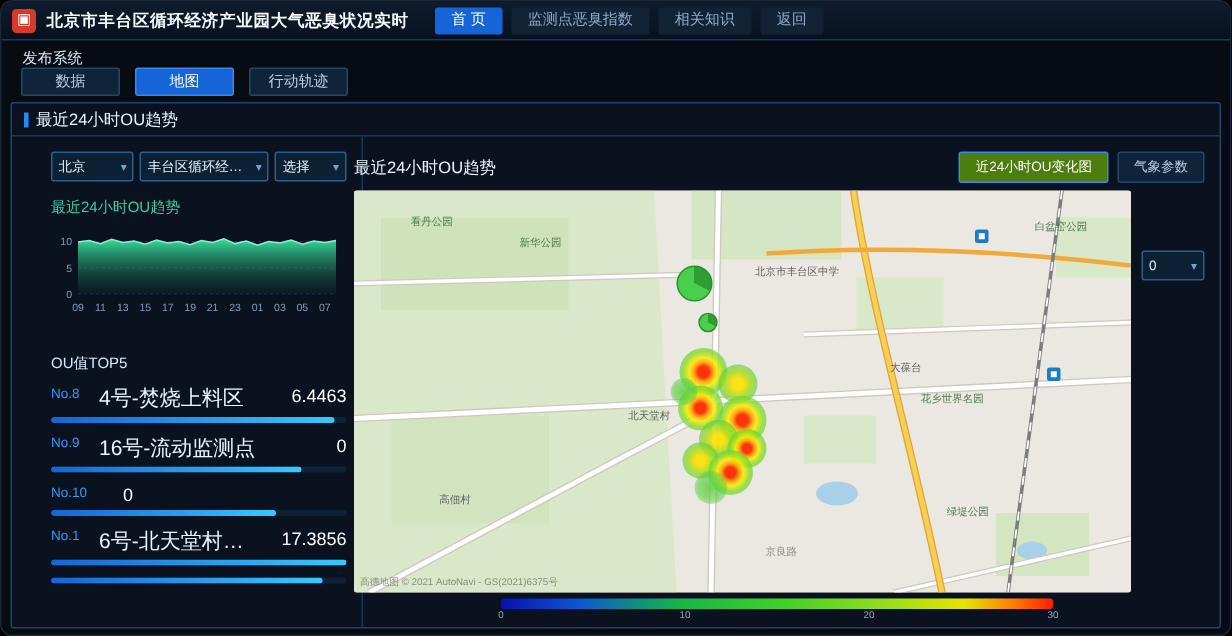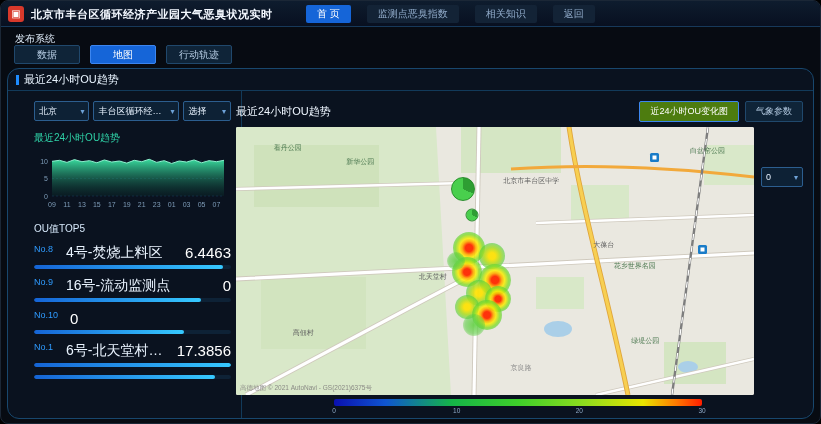--- a/index.html
+++ b/index.html
@@ -3,50 +3,50 @@
 <meta charset="utf-8">
 <style>
   *{margin:0;padding:0;box-sizing:border-box}
   html,body{background:#000;}
   body{font-family:"Liberation Sans",sans-serif;}
   .screen{position:relative;width:821px;height:424px;background:#070b12;border:1px solid #1b2736;border-radius:8px;overflow:hidden}
   
   .topbar{position:absolute;left:0;top:0;width:100%;height:26px;background:linear-gradient(180deg,#0e1c2e,#081020);border-bottom:1px solid #17395a}
   .logo{position:absolute;left:7px;top:5px;width:16px;height:16px;background:#d8392b;border-radius:3px;color:#fff;font-size:10px;line-height:16px;text-align:center}
   .app-title{position:absolute;left:30px;top:0;height:26px;line-height:26px;font-size:11px;font-weight:bold;color:#f3f8ff;letter-spacing:.5px}
-  .nav{position:absolute;left:305px;top:4px;display:flex;gap:16px}
+  .nav{position:absolute;left:289px;top:4px;display:flex;gap:6px}
   .nav-item{padding:2px 11px;font-size:10px;color:#8fa9c7;background:#132336;border-radius:2px;line-height:14px;cursor:pointer;white-space:nowrap}
   .nav-item.active{background:#1565d8;color:#fff}
   
   .system-label{position:absolute;left:14px;top:31px;font-size:10px;color:#dce9f7}
   .view-tabs{position:absolute;left:13px;top:44px;display:flex;gap:10px}
   .tab{width:66px;height:19px;line-height:17px;text-align:center;font-size:10px;color:#b7cde4;background:#0f2438;border:1px solid #20486c;border-radius:2px;cursor:pointer}
   .tab.active{background:#1565d8;border-color:#3c86f0;color:#fff}
   
-  .main-panel{position:absolute;left:6px;top:67px;width:807px;height:351px;background:#0a121f;border:1px solid #18476d;border-radius:12px}
+  .main-panel{position:absolute;left:6px;top:67px;width:807px;height:351px;background:#0a121f;border:1px solid #18476d;border-radius:2px}
   .panel-header{height:22px;border-bottom:1px solid #123a5a;display:flex;align-items:center;padding-left:8px;gap:5px}
   .panel-accent{width:3px;height:10px;background:#1e8cff}
   .panel-title{font-size:11px;color:#e9f4ff}
   
   .left-col{position:absolute;left:16px;top:22px;bottom:0;width:218px;border-right:1px solid #123a5a;padding:10px}
   .filter-row{display:flex;gap:4px}
   .select-box{height:20px;background:#0d2135;border:1px solid #2c5e8f;border-radius:2px;color:#e8f3ff;font-size:9px;display:flex;align-items:center;justify-content:space-between;padding:0 4px;cursor:pointer}
   .select-box .val{overflow:hidden;white-space:nowrap;text-overflow:ellipsis}
   .caret{color:#6fa3d8;font-size:8px;margin-left:2px;flex:none}
   .w1{width:56px}.w2{width:86px}.w3{width:48px}
   .chart-title{margin-top:10px;font-size:10px;color:#2fd3a8}
   .chart-svg{display:block;margin-top:3px}
   .chart-svg text{fill:#7e9cb8;font-size:7px;font-family:"Liberation Sans",sans-serif}
   .chart-svg .grid{stroke:#16395a;stroke-dasharray:2 2;stroke-width:.6}
-  .top5-title{margin-top:2px;font-size:10px;color:#d6e8fa}
+  .top5-title{margin-top:15px;font-size:10px;color:#d6e8fa}
   .t5-item{margin-top:8px}
   .t5-row{display:flex;align-items:flex-start}
   .t5-rank{font-size:9px;color:#2f9bff;width:32px;flex:none}
   .t5-name{font-size:14px;color:#eaf4ff;flex:1;white-space:nowrap;overflow:hidden;text-overflow:ellipsis}
-  .t5-val{font-size:15px;color:#fff;margin-left:4px}
+  .t5-val{font-size:12px;color:#fff;margin-left:16px}
   .t5-bar{margin-top:3px;height:4px;background:#0e2236;border-radius:2px;overflow:hidden}
   .t5-fill{height:100%;background:linear-gradient(90deg,#1564d6,#36c9ff);border-radius:2px}
   
   .right-col{position:absolute;left:218px;top:22px;right:0;bottom:0;padding:8px 10px}
   .right-head{display:flex;align-items:center;height:24px}
   .right-title{font-size:11px;color:#eef6ff;flex:1}
   .btn{font-size:9px;padding:3px 10px;border-radius:2px;cursor:pointer;white-space:nowrap}
   .btn-primary{background:#4d7c0f;border:1px solid #3c86f0;color:#fff}
   .btn-secondary{background:#0f2438;border:1px solid #20486c;color:#b7cde4;margin-left:6px}
   .map-area{position:relative;margin-top:4px;height:268px}

